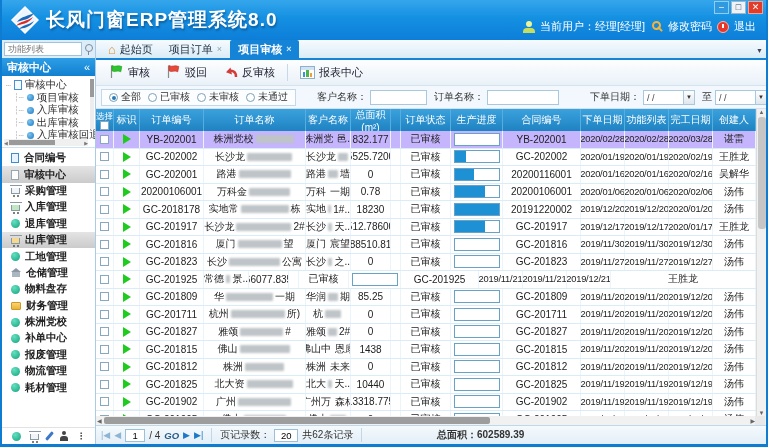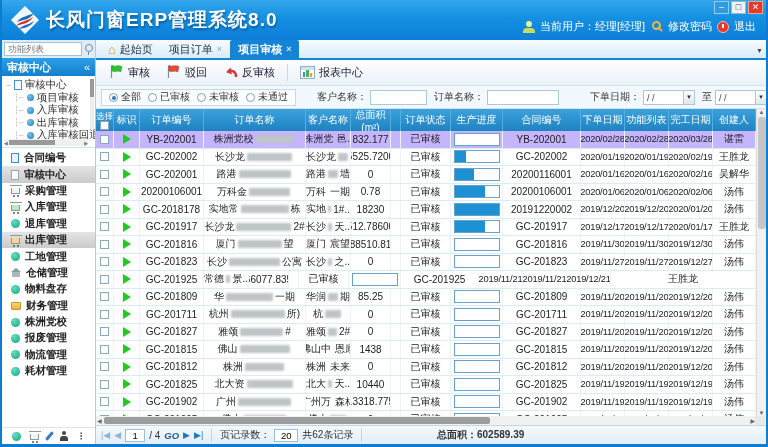--- a/index.html
+++ b/index.html
@@ -246,20 +246,24 @@
           <div class="mod">
             <span class="i-fold"></span>
             <span>财务管理</span>
           </div>
           <div class="mod">
             <span class="i-cir"></span>
             <span>株洲党校</span>
           </div>
           <div class="mod">
             <span class="i-cir"></span>
+            <span>补单中心</span>
+          </div>
+          <div class="mod">
+            <span class="i-cir"></span>
             <span>报废管理</span>
           </div>
           <div class="mod">
             <span class="i-cir"></span>
             <span>物流管理</span>
           </div>
           <div class="mod">
             <span class="i-cir"></span>
             <span>耗材管理</span>
           </div>

